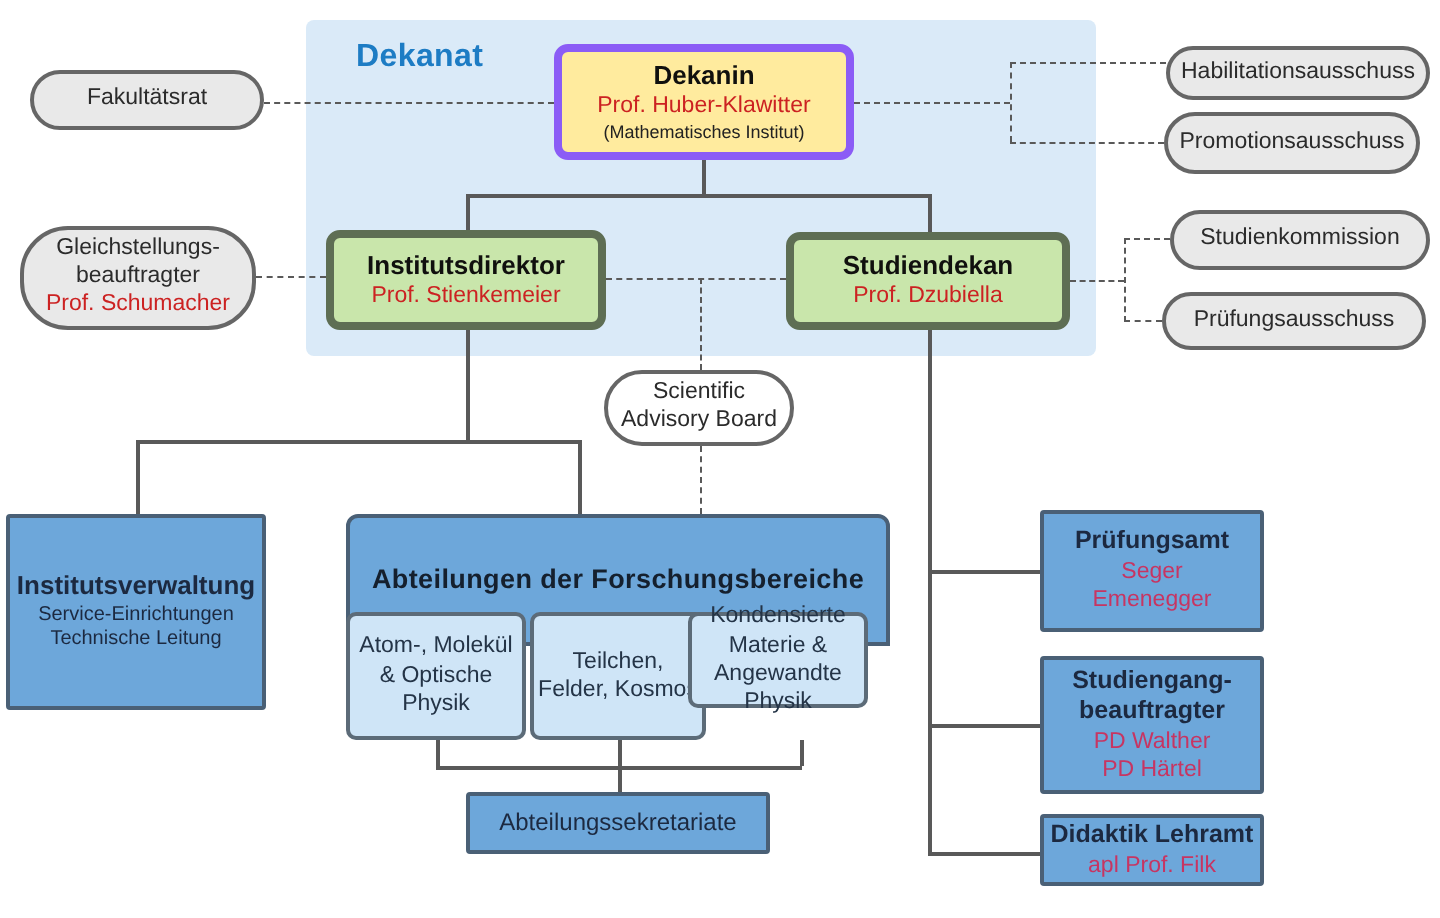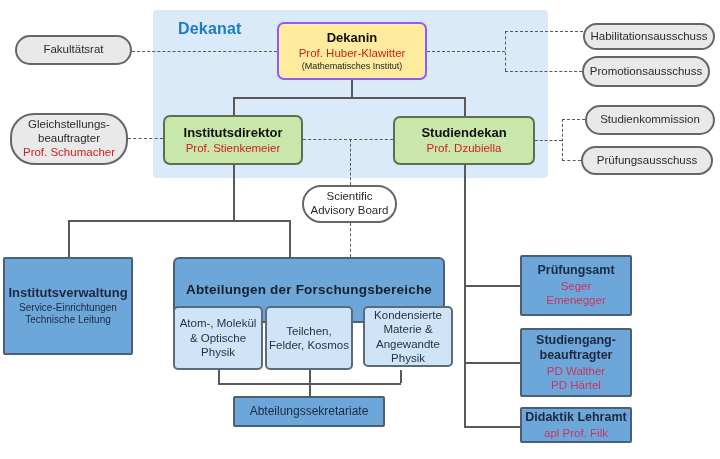--- a/index.html
+++ b/index.html
@@ -6,21 +6,21 @@
   body{font-family:"Liberation Sans",sans-serif;background:#ffffff;}
   #stage{position:relative;width:720px;height:459px;background:#ffffff;overflow:hidden;}
 
   .panel{position:absolute;left:153px;top:10px;width:395px;height:168px;
          background:#daeaf8;border-radius:4px;}
   .panel-title{position:absolute;left:178px;top:20px;font-size:16px;font-weight:bold;
          color:#1d7cc4;letter-spacing:.2px;}
 
   .node{position:absolute;box-sizing:border-box;display:flex;flex-direction:column;
         justify-content:center;align-items:center;text-align:center;line-height:1.25;}
-  .rbox{border:2px solid #8b5cf6;border-radius:7px;}
+  .rbox{border:4px solid #8b5cf6;border-radius:7px;}
   .yellow{background:#ffeb9e;}
   .green{background:#c9e6ab;border-color:#5e6e54;}
   .blue{background:#6da7da;border:2px solid #4a6076;border-radius:2px;}
   .lblue{background:#cfe5f7;border:2px solid #5c6b78;border-radius:5px;}
 
   .t-title{font-size:13px;font-weight:bold;color:#10100e;}
   .t-title-navy{font-size:12.5px;font-weight:bold;color:#1c2940;}
   .t-big-title{font-size:13.5px;font-weight:bold;color:#15202e;letter-spacing:.2px;}
   .t-person{font-size:11.5px;color:#cc2222;}
   .t-crimson{font-size:11.5px;color:#c73562;}
@@ -136,21 +136,21 @@
 
   <div class="node lblue" style="left:173px;top:306px;width:90px;height:64px;">
     <span class="t-sub">Atom-, Molekül</span>
     <span class="t-sub">&amp; Optische</span>
     <span class="t-sub">Physik</span>
   </div>
   <div class="node lblue" style="left:265px;top:306px;width:88px;height:64px;">
     <span class="t-sub">Teilchen,</span>
     <span class="t-sub">Felder, Kosmos</span>
   </div>
-  <div class="node lblue" style="left:363px;top:306px;width:90px;height:61px;">
+  <div class="node lblue" style="left:344px;top:306px;width:90px;height:48px;">
     <span class="t-sub">Kondensierte</span>
     <span class="t-sub">Materie &amp;</span>
     <span class="t-sub">Angewandte</span>
     <span class="t-sub">Physik</span>
   </div>
 
   <div class="node blue" style="left:233px;top:396px;width:152px;height:31px;">
     <span class="t-navy-line" style="font-size:12px;">Abteilungssekretariate</span>
   </div>
 

